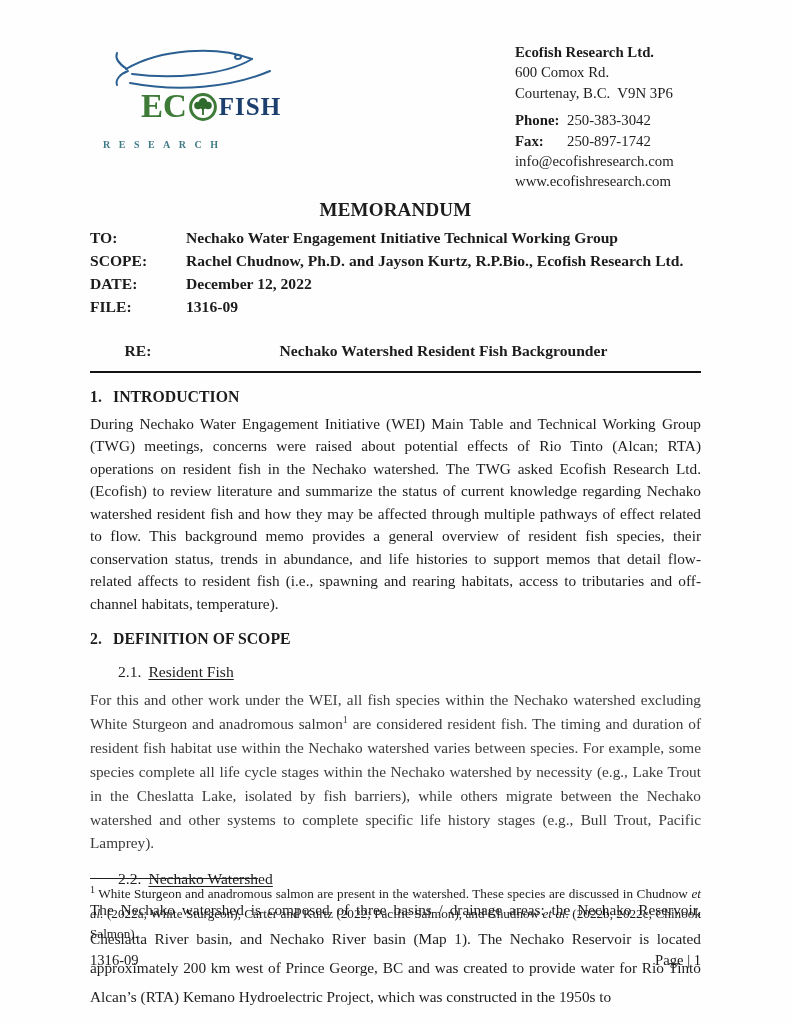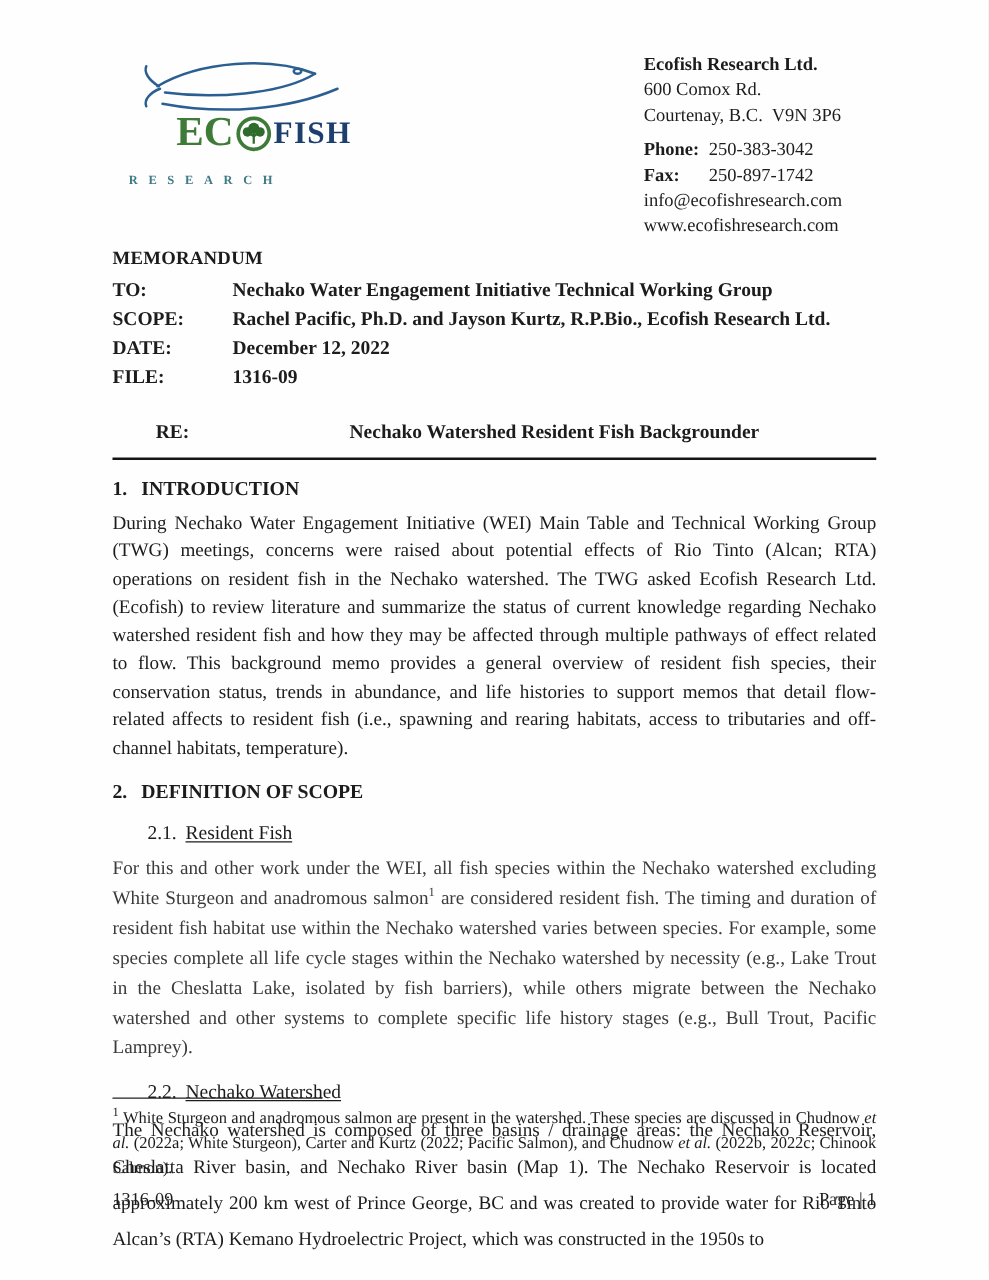--- a/index.html
+++ b/index.html
@@ -26,21 +26,21 @@
   .logo-sub{font-size:10px;letter-spacing:8.5px;color:#3f7a85;margin-top:16px;padding-left:5px;font-weight:bold;}
 
   .address{width:186px;font-size:14.8px;line-height:1.38;padding-top:2px;}
   .address .company{font-weight:bold;}
   .addr-line{margin:0;}
   .addr-gap{height:7px;}
   .contact-row{display:flex;}
   .contact-row .lbl{font-weight:bold;width:52px;flex:none;}
 
   
-  .memo-title{font-weight:bold;font-size:15px;margin-top:7px;letter-spacing:0.2px;}
+  .memo-title{text-align:center;font-weight:bold;font-size:19px;margin-top:7px;letter-spacing:0.2px;}
   .memo-rows{margin-top:5px;font-size:15.6px;font-weight:bold;}
   .memo-row{display:grid;grid-template-columns:96px 1fr;line-height:23px;}
   .re-row{margin-top:21px;padding-bottom:9px;border-bottom:2.5px solid #141414;text-align:center;}
 
   
   .sec-heading{display:flex;font-weight:bold;font-size:15.8px;margin-top:15px;}
   .sec-heading .num{width:23px;flex:none;}
   .sub-heading{margin:15px 0 0 28px;font-size:15.6px;}
   .sub-heading .num{margin-right:7px;}
   .sub-heading .title{text-decoration:underline;text-underline-offset:2px;}
@@ -110,21 +110,21 @@
 
     <div class="memo-title">MEMORANDUM</div>
 
     <div class="memo-rows">
       <div class="memo-row">
         <span>TO:</span>
         <span>Nechako Water Engagement Initiative Technical Working Group</span>
       </div>
       <div class="memo-row">
         <span>SCOPE:</span>
-        <span>Rachel Pacific, Ph.D. and Jayson Kurtz, R.P.Bio., Ecofish Research Ltd.</span>
+        <span>Rachel Chudnow, Ph.D. and Jayson Kurtz, R.P.Bio., Ecofish Research Ltd.</span>
       </div>
       <div class="memo-row">
         <span>DATE:</span>
         <span>December 12, 2022</span>
       </div>
       <div class="memo-row">
         <span>FILE:</span>
         <span>1316-09</span>
       </div>
       <div class="memo-row re-row">

